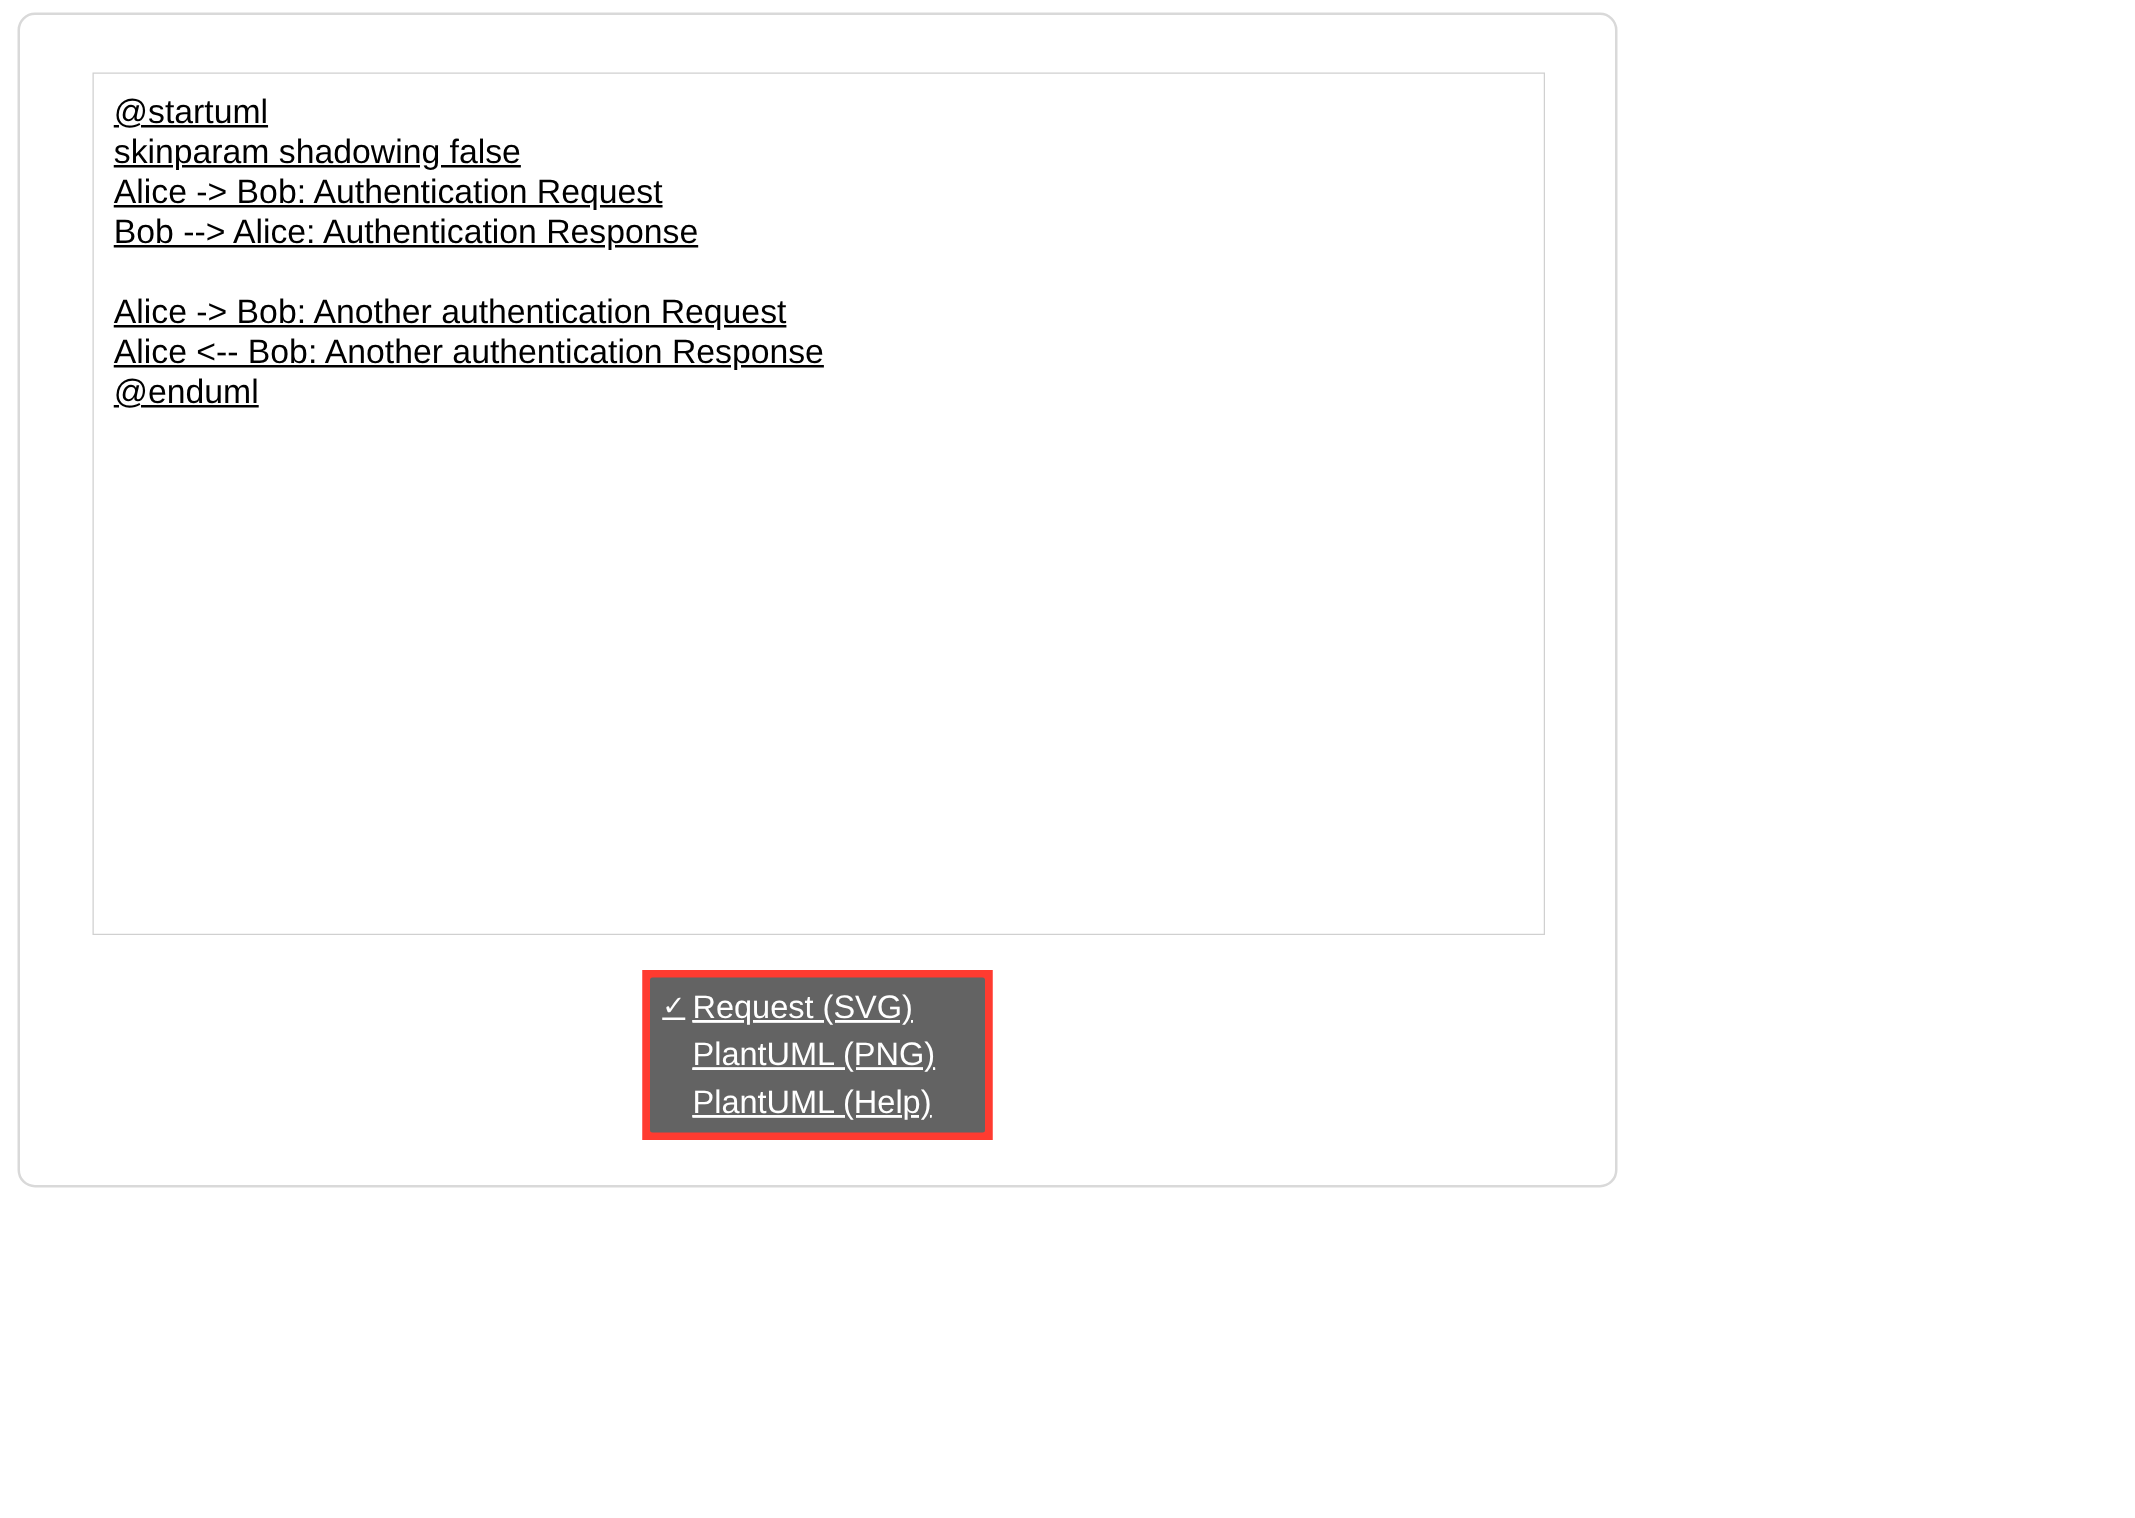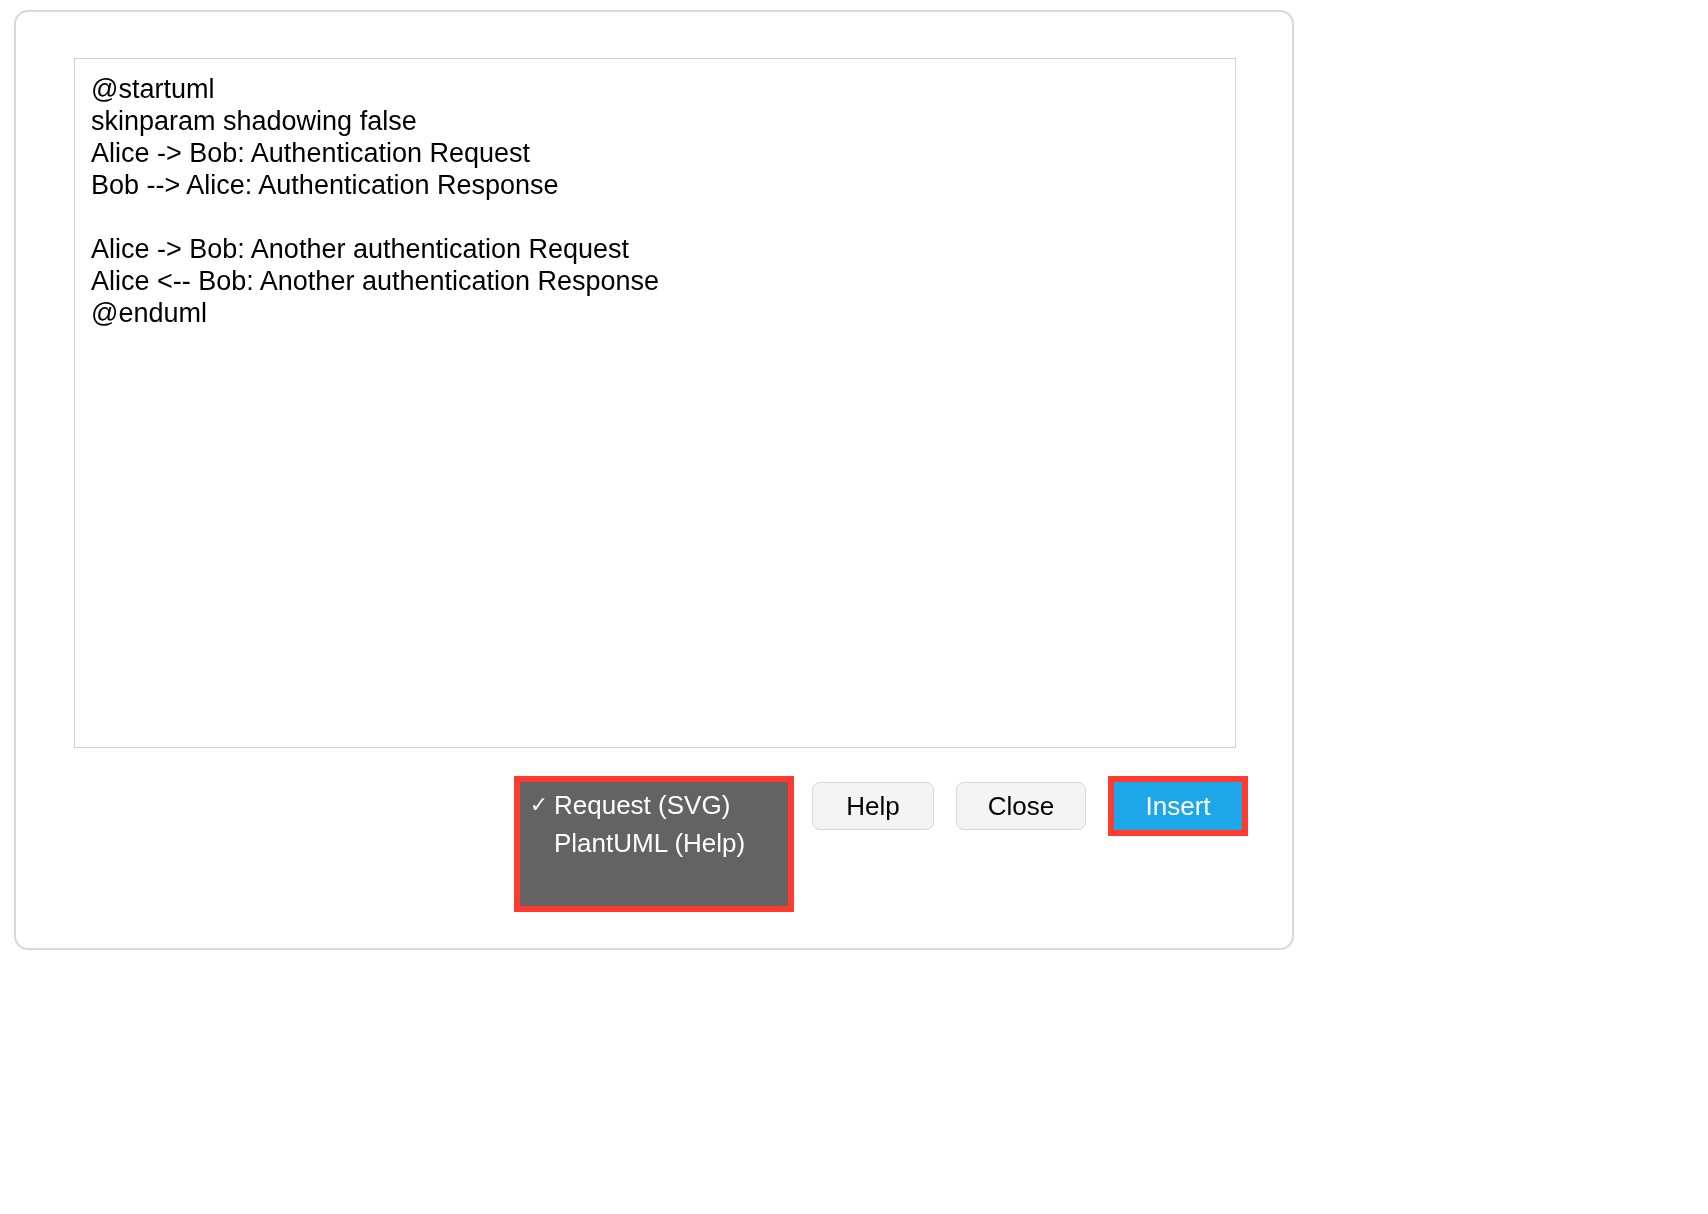--- a/index.html
+++ b/index.html
@@ -1,15 +1,15 @@
 <!DOCTYPE html>
 <html><head>
 <meta charset="utf-8">
 <style>
-  * { box-sizing: border-box; margin: 0; padding: 0; }
+  * { box-sizing: border-box; margin: 0; padding: 0; text-decoration: underline; }
   html, body { width: 100%; height: 100%; }
   body {
     font-family: -apple-system, "Helvetica Neue", Arial, sans-serif;
     background: #ffffff;
     position: relative;
   }
 
   .dialog {
     position: absolute;
     left: 14px;
@@ -128,36 +128,30 @@
 
   <textarea class="code-area" style="">@startuml
 skinparam shadowing false
 Alice -&gt; Bob: Authentication Request
 Bob --&gt; Alice: Authentication Response
 
 Alice -&gt; Bob: Another authentication Request
 Alice &lt;-- Bob: Another authentication Response
 @enduml</textarea>
 
-  <div class="button-row">
-
-    <button id="btn-help" class="std-btn">Help</button>
-
-    <button id="btn-close" class="std-btn">Close</button>
-
-    <div class="primary-wrap">
-      <button class="primary-btn">Insert</button>
-    </div>
-  </div>
 
   <div class="menu-wrap">
     <div class="menu">
       <div class="menu-item">
         <span class="check">✓</span>
         <span>Request (SVG)</span>
+      </div>
+      <div class="menu-item">
+        
+        <span>PlantUML (PNG)</span>
       </div>
       <div class="menu-item">
         
         <span>PlantUML (Help)</span>
       </div>
     </div>
   </div>
 
 </div>
 

